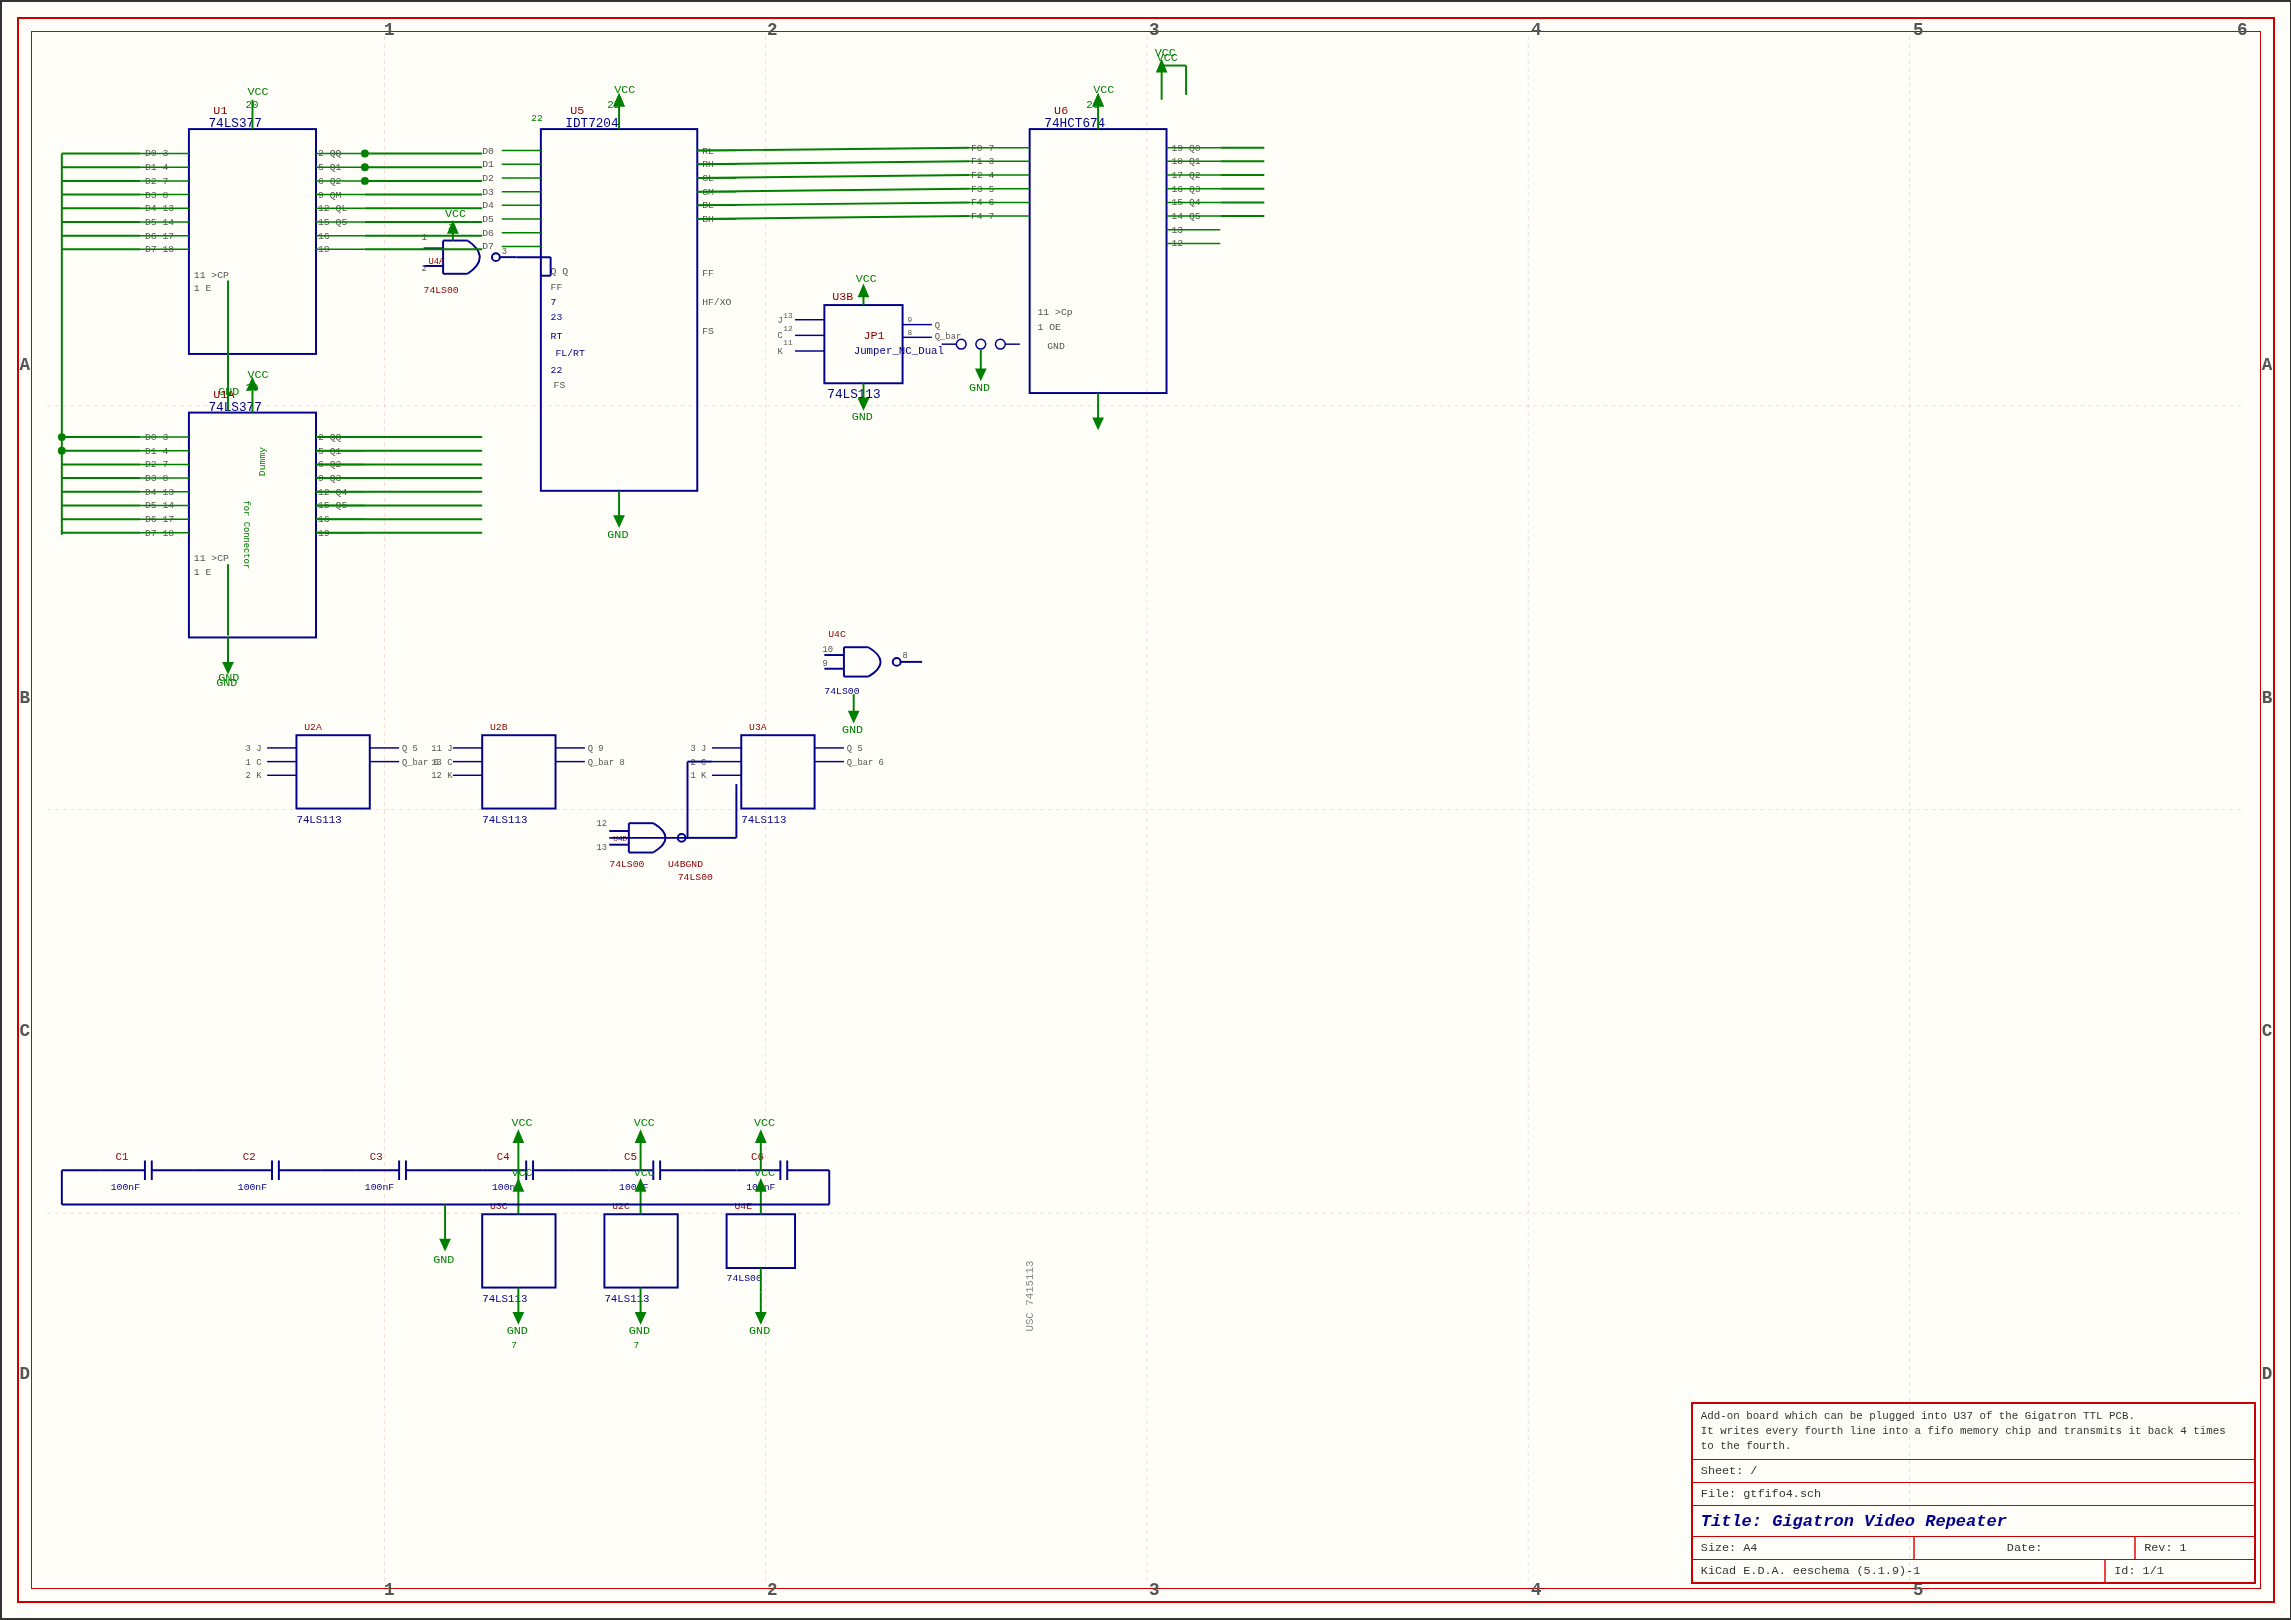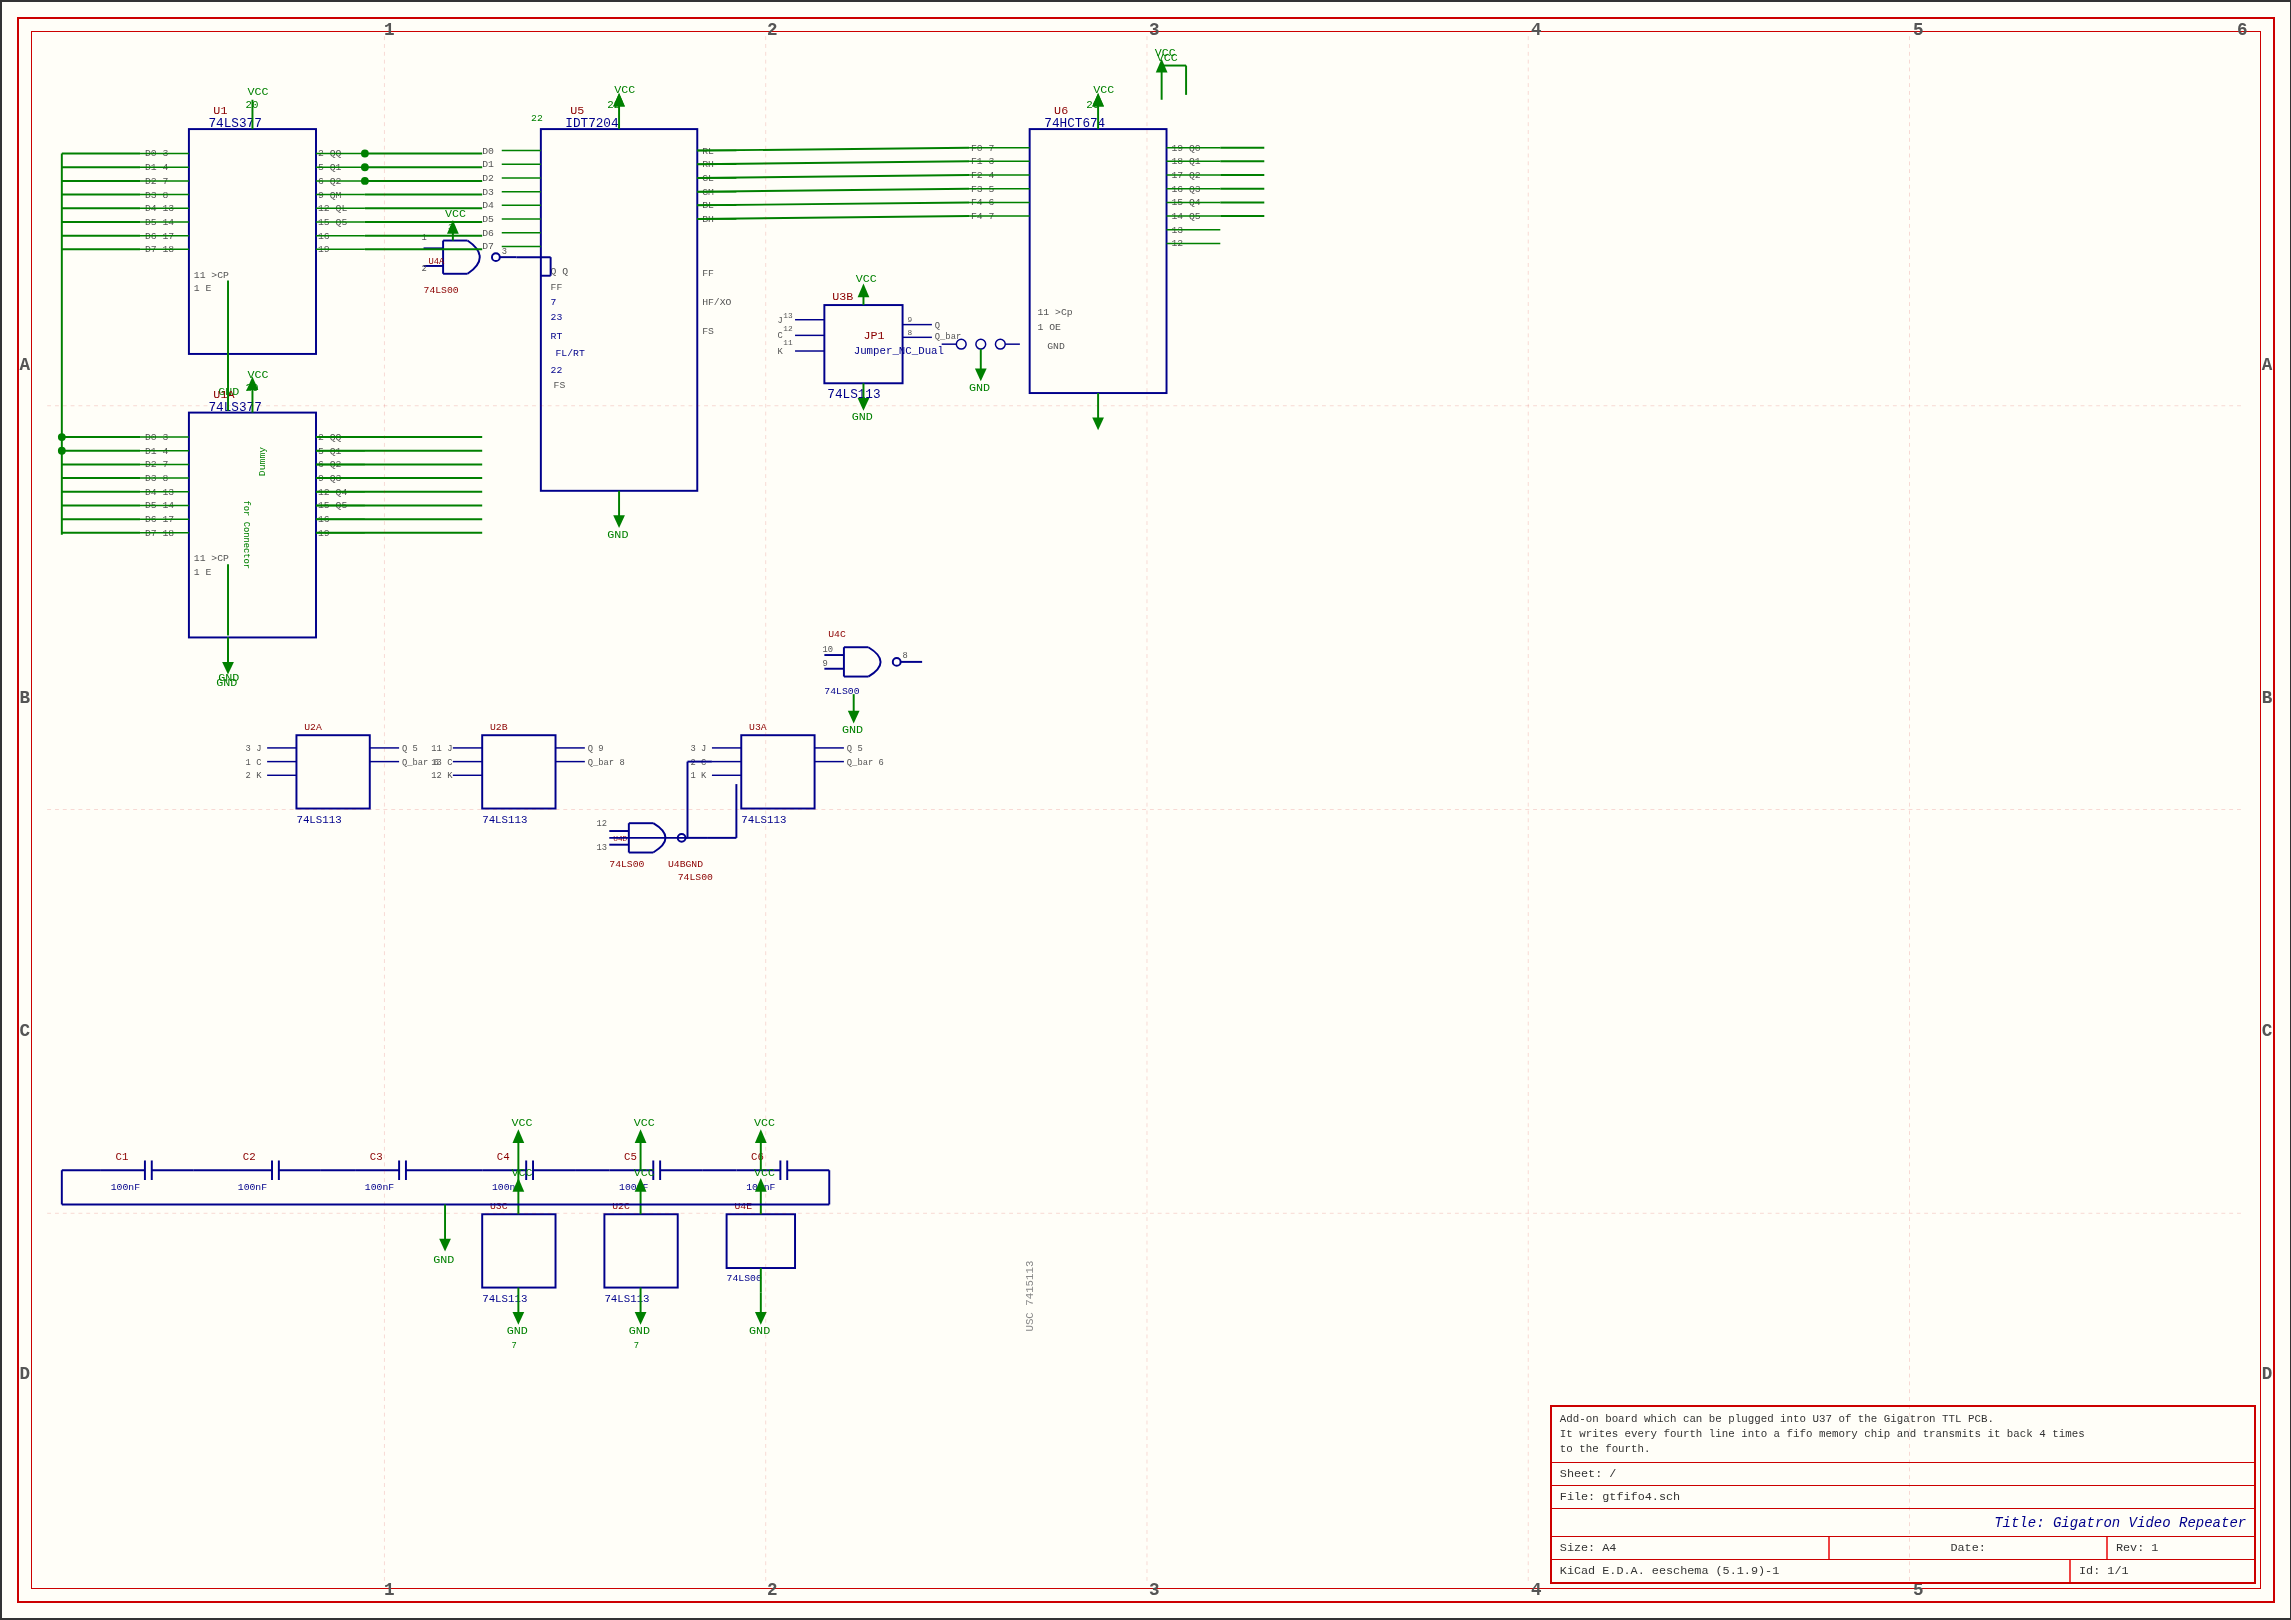--- a/index.html
+++ b/index.html
@@ -35,43 +35,43 @@
       position: absolute;
       font-size: 17.6px;
       color: #555;
       font-weight: bold;
     }
     
     .title-block {
       position: absolute;
       bottom: 34px;
       right: 34px;
-      width: 706px;
+      width: 565px;
       border: 2px solid #c00;
       font-size: 11.8px;
       color: #333;
     }
     .title-block-row {
       display: flex;
       border-bottom: 1px solid #c00;
     }
     .title-block-row:last-child { border-bottom: none; }
     .title-block-cell {
       padding: 3.9px 7.8px;
       border-right: 2px solid #ef4444;
       flex: 1;
     }
     .title-block-cell:last-child { border-right: none; }
     .title-block-title {
-      font-size: 14px;
-      font-weight: normal;
+      font-size: 17px;
+      font-weight: bold;
       font-style: italic;
       color: #00008b;
       padding: 5.9px 7.8px;
-      text-align: right;
+      text-align: left;
     }
     .title-block-desc {
       font-size: 10.8px;
       padding: 4.9px 7.8px;
       color: #333;
       line-height: 1.4;
     }
     
     .schematic-svg {
       position: absolute;

